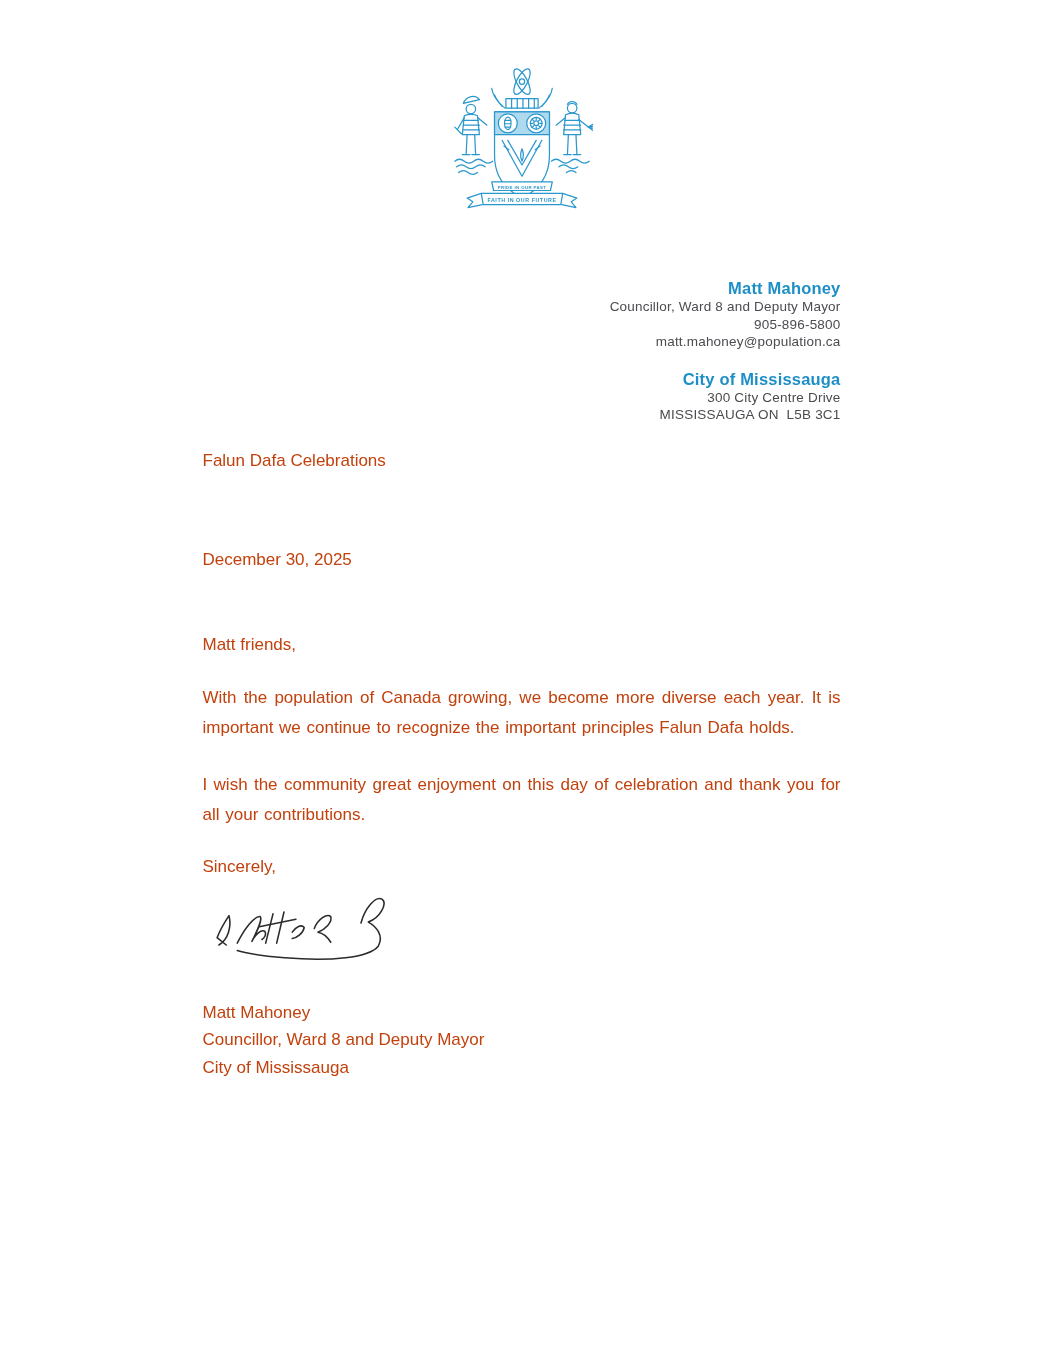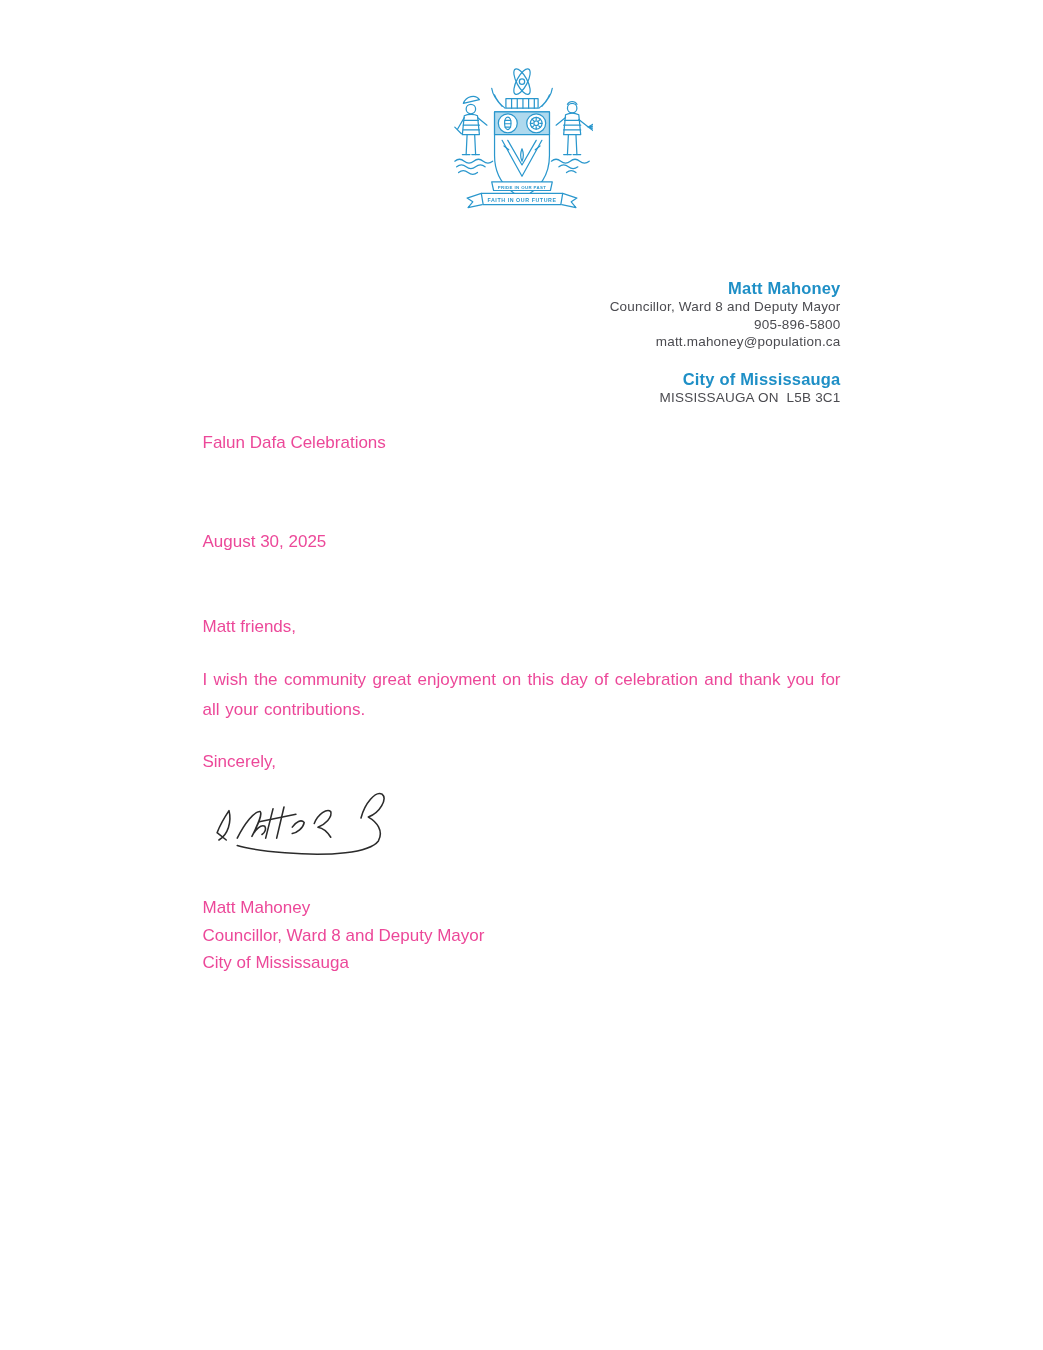--- a/index.html
+++ b/index.html
@@ -37,21 +37,21 @@
     color: #4b4b50;
     font-size: 13.5px;
     line-height: 17.5px;
   }
   .org-group { margin-top: 18px; }
   .pre { white-space: pre-wrap; }
   
   .letter {
     margin: 0 123px;
     font-size: 17px;
-    color: #ec4899;
+    color: #c2410c;
   }
   .recipient   { margin-top: 26px;  line-height: 22px; }
   .date        { margin-top: 77px;  line-height: 22px; }
   .salutation  { margin-top: 63px;  line-height: 22px; }
   .para {
     margin-top: 27px;
     line-height: 30px;
     text-align: justify;
     word-spacing: 1px;
   }
@@ -138,29 +138,31 @@
     </svg>
   </div>
 
   <div class="contact-block">
     <div class="contact-name">Matt Mahoney</div>
     <div class="contact-line">Councillor, Ward 8 and Deputy Mayor</div>
     <div class="contact-line">905-896-5800</div>
     <div class="contact-line">matt.mahoney@population.ca</div>
     <div class="org-group">
       <div class="contact-name">City of Mississauga</div>
+      <div class="contact-line">300 City Centre Drive</div>
       <div class="contact-line pre">MISSISSAUGA ON  L5B 3C1</div>
     </div>
   </div>
 
   <div class="letter">
     <div class="recipient">Falun Dafa Celebrations</div>
-    <div class="date">August 30, 2025</div>
+    <div class="date">December 30, 2025</div>
     <div class="salutation">Matt friends,</div>
 
+    <p class="para">With the population of Canada growing, we become more diverse each year.  It is important we continue to recognize the important principles Falun Dafa holds.</p>
     <p class="para">I wish the community great enjoyment on this day of celebration and thank you for all your contributions.</p>
 
     <div class="closing">Sincerely,</div>
 
     <div class="signature-wrap">
       <svg width="212" height="88" viewBox="0 0 230 96" fill="none" stroke="#2b2b2b" stroke-width="1.7" stroke-linecap="round" stroke-linejoin="round">
         <path d="M6,52 L16,60 M6,52 C10,42 15,34 19,28 C22,40 18,54 8,60"></path>
         <path d="M28,58 C36,42 47,28 53,29 C56,32 50,44 44,56 C48,48 54,43 58,45 C60,48 58,52 55,54"></path>
         <path d="M67,26 L59,58 M79,24 L71,58"></path>
         <path d="M52,40 L92,32"></path>

